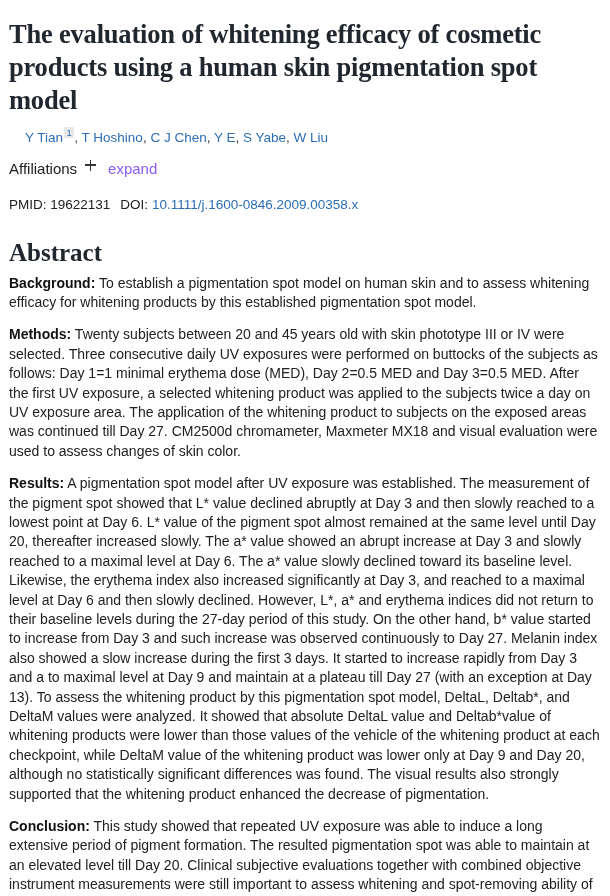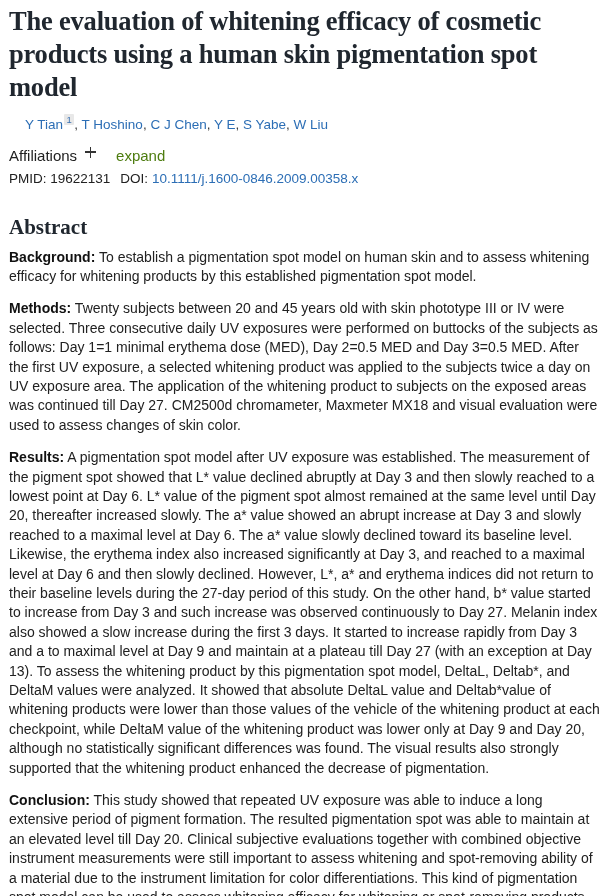--- a/index.html
+++ b/index.html
@@ -23,21 +23,21 @@
   }
 
   
   .article-title {
     font-family: "Liberation Serif", serif;
     font-weight: bold;
     font-size: 26.5px;
     line-height: 33px;
     color: #20272f;
     margin: 0;
-    padding-top: 5px;
+    padding-top: 18px;
     letter-spacing: -0.2px;
   }
 
   
   .authors-list {
     margin: 10px 0 0 16px;
     font-size: 13.5px;
     line-height: 18px;
     color: #2c6eb5;
   }
@@ -66,24 +66,24 @@
     margin-top: 13px;
     font-size: 15px;
     line-height: 18px;
     color: #212121;
     display: flex;
     align-items: center;
   }
   .affiliations-label { color: #212121; }
   .expand-toggle {
     margin-left: 8px;
-    color: #4d7c0f;
+    color: #8b5cf6;
     cursor: pointer;
     display: inline-flex;
-    gap: 20px;
+    gap: 12px;
   }
   .plus-icon {
     display: inline-block;
     position: relative;
     width: 11px;
     height: 11px;
   }
   .plus-icon::before,
   .plus-icon::after {
     content: "";
@@ -92,39 +92,39 @@
   }
   .plus-icon::before {
     left: 0; top: 4.6px; width: 11px; height: 1.8px;
   }
   .plus-icon::after {
     top: 0; left: 4.6px; height: 11px; width: 1.8px;
   }
 
   
   .identifiers {
-    margin-top: 5px;
+    margin-top: 18px;
     font-size: 13.5px;
     line-height: 18px;
     color: #212121;
   }
   .pmid-block { margin-right: 10px; white-space: nowrap; }
   .doi-block { white-space: nowrap; }
   .doi-link {
     color: #2c6eb5;
     text-decoration: none;
     cursor: pointer;
   }
 
   
   .abstract-section { margin-top: 26px; }
   .abstract-heading {
     font-family: "Liberation Serif", serif;
     font-weight: bold;
-    font-size: 21px;
+    font-size: 25px;
     line-height: 26px;
     color: #20272f;
     margin: 12px 0 8px 0;
   }
   .abstract-para {
     font-size: 14px;
     line-height: 19.4px;
     color: #212121;
     margin: 0 0 13px 0;
     text-align: left;

